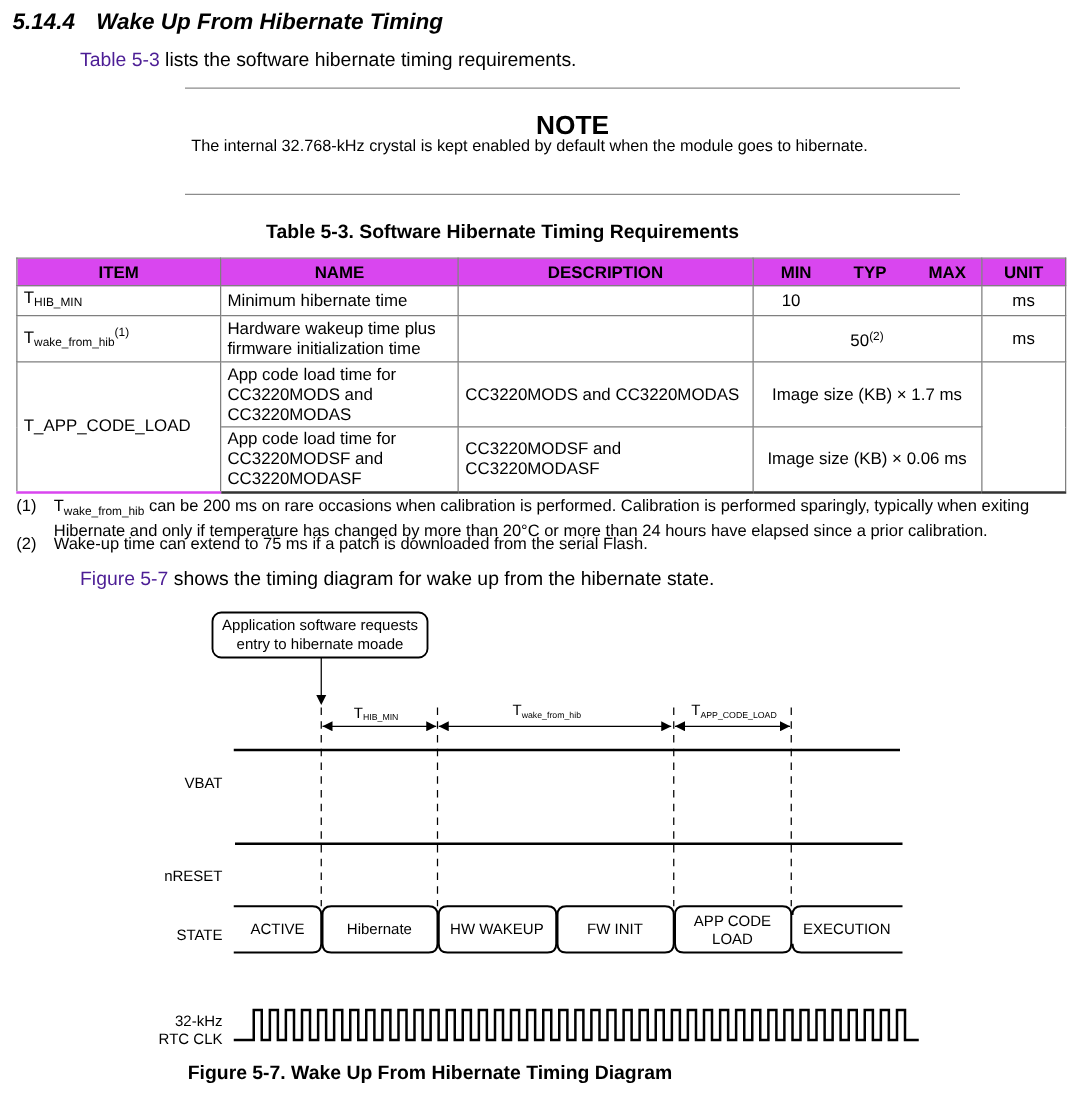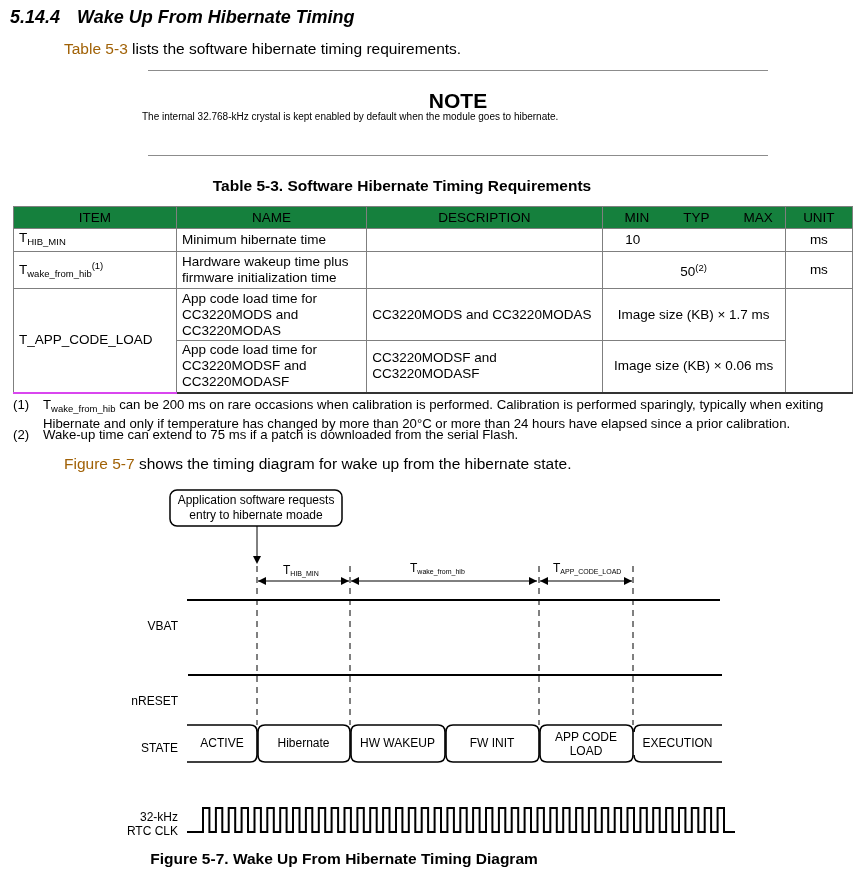--- a/index.html
+++ b/index.html
@@ -2,29 +2,29 @@
 <html><head>
 <meta charset="utf-8">
 <style>
   html, body { margin: 0; padding: 0; background: #ffffff; }
   body { width: 868px; height: 887px; position: relative; overflow: hidden;
          font-family: "Liberation Sans", sans-serif; color: #000; }
   .abs { position: absolute; }
   .h-section { left: 10px; top: 7px; font-size: 18px; font-weight: bold; font-style: italic; white-space: nowrap; }
   .h-section .num { display: inline-block; width: 67px; }
   .para { font-size: 15.5px; white-space: nowrap; }
-  .link { color: #a16207; cursor: pointer; }
+  .link { color: #4c1d95; cursor: pointer; }
   .rule { height: 0; border-top: 1px solid #8c8c8c; }
   .note-title { left: 148px; width: 620px; top: 89px; text-align: center; font-size: 21px; font-weight: bold; }
-  .note-body { left: 142px; width: 620px; top: 108px; font-size: 10px; line-height: 18px; text-align: justify; text-align-last: left; }
+  .note-body { left: 153px; width: 620px; top: 108px; font-size: 13px; line-height: 18px; text-align: justify; text-align-last: left; }
   .table-title { left: 0; width: 804px; top: 177px; text-align: center; font-size: 15.5px; font-weight: bold; }
 
   table.spec { position: absolute; left: 13px; top: 206px; width: 840px; border-collapse: collapse; font-size: 13.5px; }
   table.spec td, table.spec th { border: 1px solid #7f7f7f; padding: 1px 5px; vertical-align: middle; line-height: 16px; }
-  table.spec th { background: #15803d; font-weight: normal; height: 19px; text-align: center; }
+  table.spec th { background: #d946ef; font-weight: bold; height: 19px; text-align: center; }
   table.spec th.minmax { padding: 0; }
   .mmt { display: flex; justify-content: space-between; padding: 0 12px 0 22px; }
   .c-item { width: 149px; } .c-name { width: 176px; } .c-desc { width: 220px; }
   .c-mm { width: 179px; } .c-unit { width: 55px; }
   table.spec tr.outer-bottom td { border-bottom: 2px solid #333; }
   table.spec { border-top: 1px solid #7f7f7f; }
   .center { text-align: center; }
   sub.s { font-size: 9.5px; vertical-align: -3px; }
   sup.s { font-size: 9.5px; vertical-align: 5px; }
   .mm-row { display: flex; }

